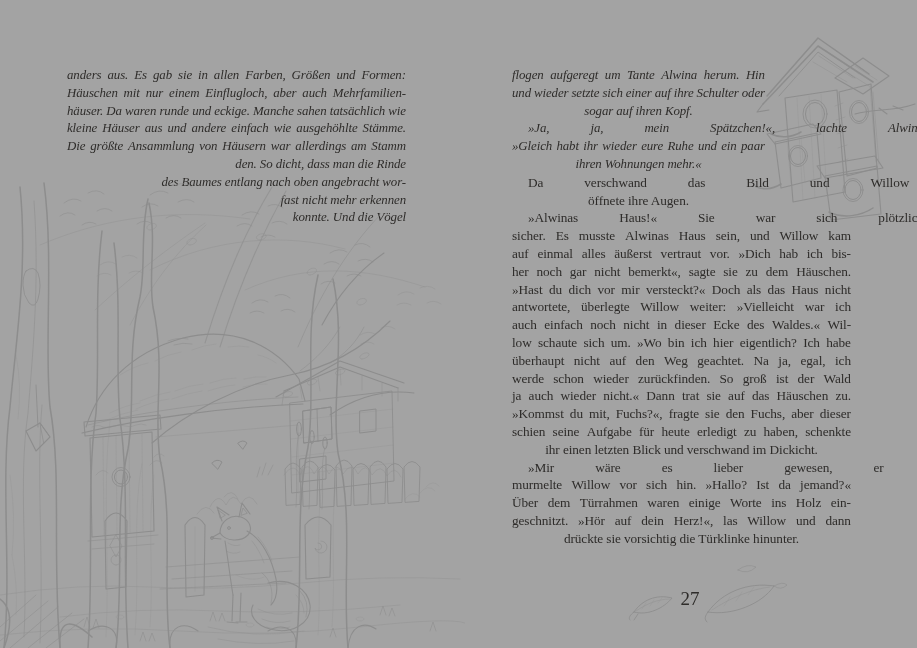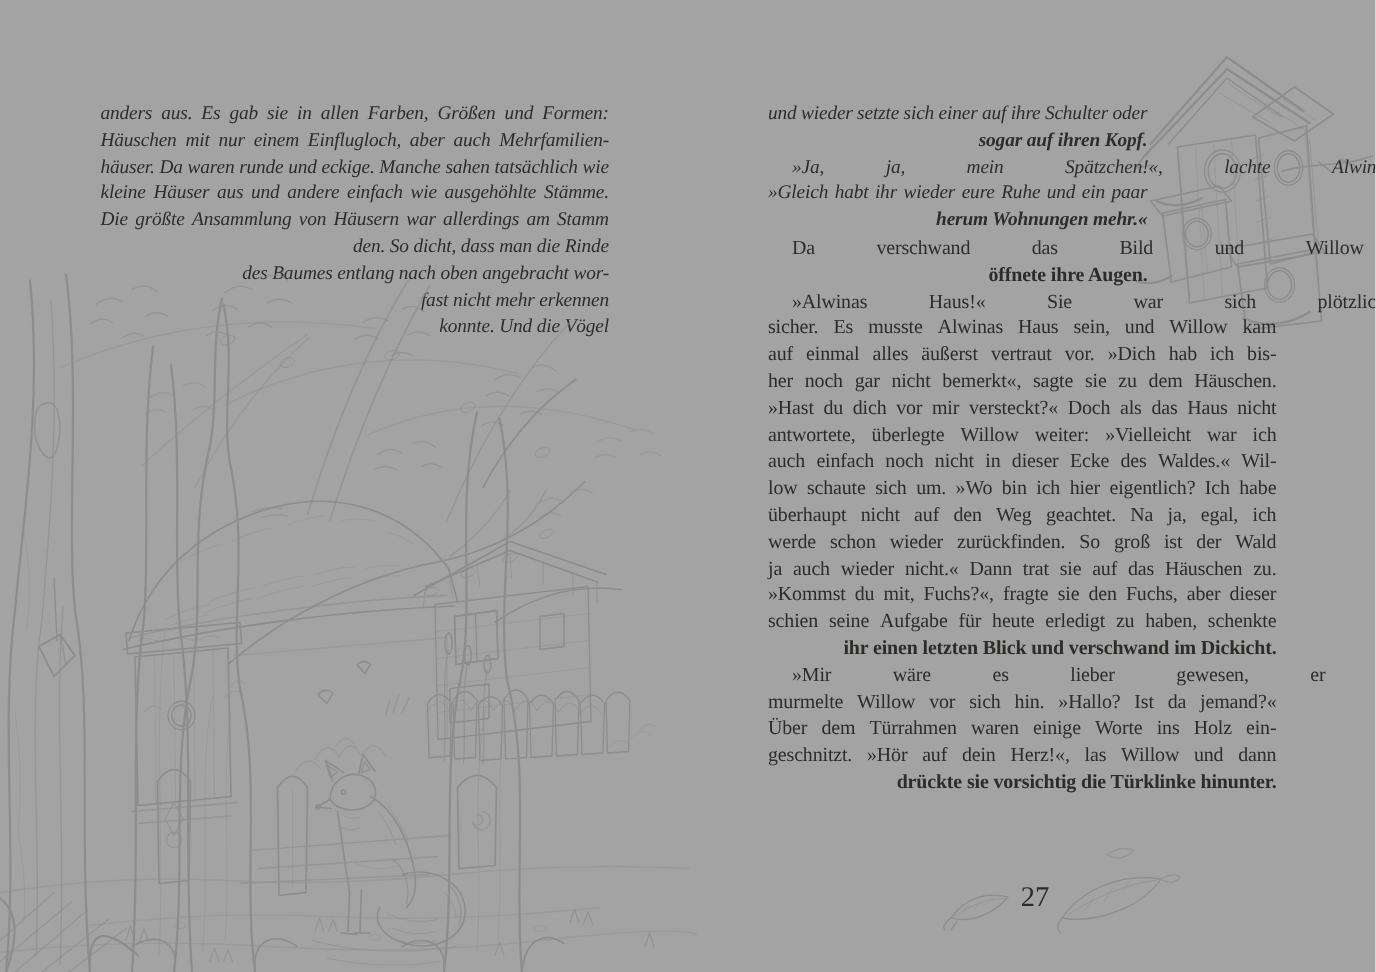--- a/index.html
+++ b/index.html
@@ -6,21 +6,21 @@
   .spread{position:relative;width:917px;height:648px;background:#a3a3a3;overflow:hidden;
           font-family:"Liberation Serif",serif;color:#2e2c2a;}
   .textcol{position:absolute;}
   #left-lines{left:67px;top:67px;width:339px;}
   #right-col{left:512px;top:67px;width:339px;}
   .line{height:17.8px;line-height:17.8px;font-size:13.3px;white-space:nowrap;letter-spacing:-0.1px;}
   .it{font-style:italic;font-size:12.9px;}
   .jf{display:flex;justify-content:space-between;}
   .ind{padding-left:16px;gap:41px;}
   .ra{text-align:right;}
-  .la{text-align:right;font-weight:bold;}
+  .la{text-align:center;}
   .nw .line{width:253px;}
   svg.sk{position:absolute;}
   .sk path,.sk ellipse,.sk circle{stroke:#8d8d8d;fill:none;stroke-linecap:round;stroke-linejoin:round;}
   .w05{stroke-width:.6px}.w08{stroke-width:.85px}.w1{stroke-width:1.1px}.w14{stroke-width:1.5px}
   .lt{opacity:.45}.md{opacity:.68}
   .dkf{fill:#4a4a4a;stroke:none;}
   .whf{fill:#fdfdfd;}
   #pagenum{position:absolute;left:670px;top:588px;width:40px;text-align:center;
            font-size:19px;color:#2e2c2a;}
 </style>
@@ -266,20 +266,29 @@
         <path class="w1" d="M70,160 L122,150 L126,198 L76,204 Z"></path>
         <ellipse class="dkf" cx="98" cy="174" rx="8" ry="9.5"></ellipse>
         <ellipse class="w08" cx="98" cy="174" rx="10" ry="11.5"></ellipse>
         <path class="w14" d="M74,196 C88,203 106,200 118,192"></path>
       </g>
     </svg>
 
     <div class="textcol" id="right-col">
       <div id="rn" class="nw">
           <div class="line it jf">
+            <span>flogen</span>
+            <span>aufgeregt</span>
+            <span>um</span>
+            <span>Tante</span>
+            <span>Alwina</span>
+            <span>herum.</span>
+            <span>Hin</span>
+          </div>
+          <div class="line it jf">
             <span>und</span>
             <span>wieder</span>
             <span>setzte</span>
             <span>sich</span>
             <span>einer</span>
             <span>auf</span>
             <span>ihre</span>
             <span>Schulter</span>
             <span>oder</span>
           </div>
@@ -296,21 +305,21 @@
             <span>»Gleich</span>
             <span>habt</span>
             <span>ihr</span>
             <span>wieder</span>
             <span>eure</span>
             <span>Ruhe</span>
             <span>und</span>
             <span>ein</span>
             <span>paar</span>
           </div>
-          <div class="line it la">herum Wohnungen mehr.«</div>
+          <div class="line it la">ihren Wohnungen mehr.«</div>
           <div class="line ind jf">
             <span>Da</span>
             <span>verschwand</span>
             <span>das</span>
             <span>Bild</span>
             <span>und</span>
             <span>Willow</span>
           </div>
           <div class="line la">öffnete ihre Augen.</div>
           <div class="line ind jf">

